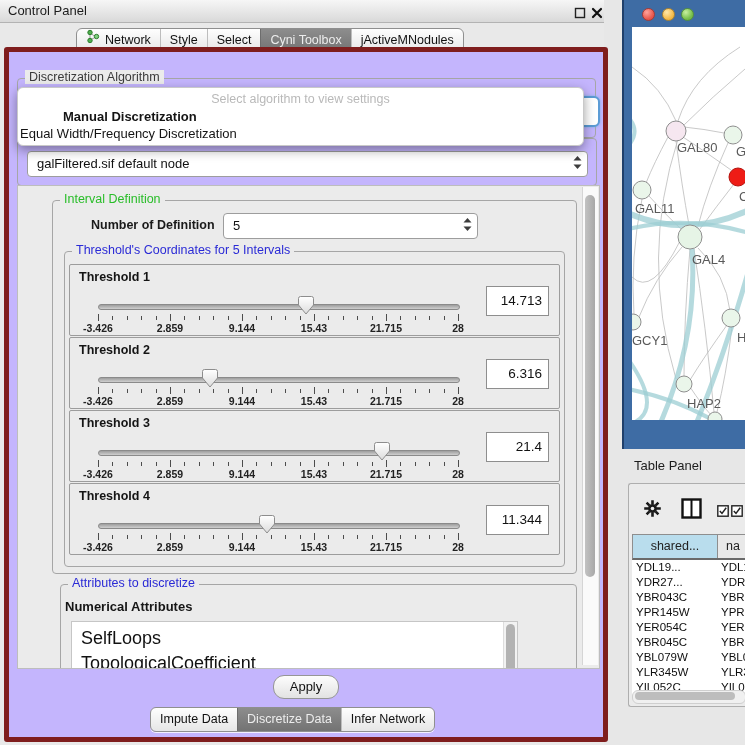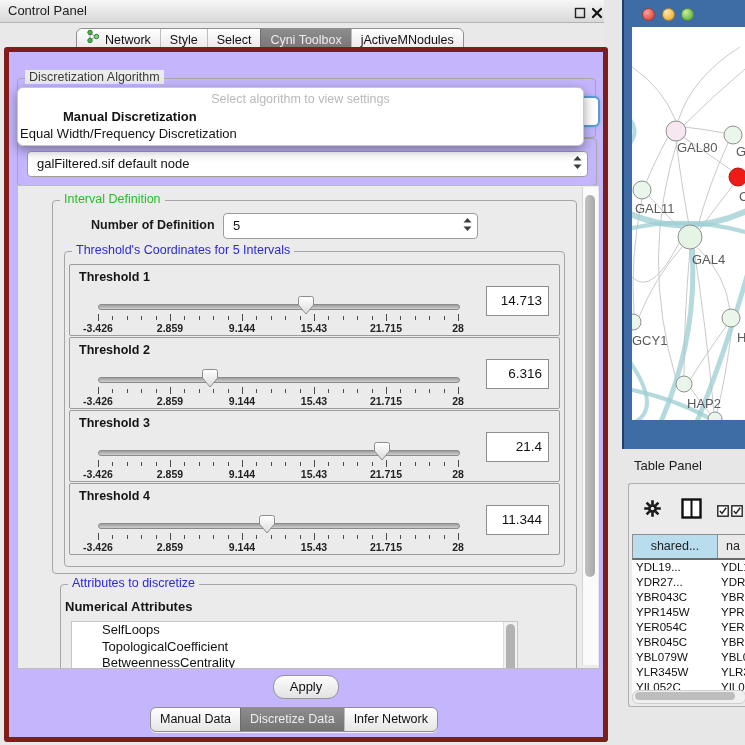--- a/index.html
+++ b/index.html
@@ -78,21 +78,21 @@
   .tick.major{height:7px;}
   .tick-label{position:absolute;top:27px;transform:translateX(-50%);font-size:10.5px;
     font-weight:bold;color:#222;white-space:nowrap;}
   .val-box{position:absolute;left:404px;top:21px;width:55px;height:28px;background:#fff;
     border:1px solid #8e8e8e;font-size:13.5px;line-height:28px;text-align:right;padding-right:6px;color:#111;margin-left:12px;}
 
   #attr-group{left:42px;top:398px;width:515px;height:150px;}
   .attr-sub{position:absolute;left:4px;top:14px;font-size:13px;font-weight:bold;color:#161616;}
   #attr-list{position:absolute;left:10px;top:36px;width:445px;height:110px;background:#fff;
     border:1px solid #c6c6c6;overflow:hidden;}
-  .attr-item{padding-left:30px;font-size:13px;line-height:16.5px;color:#111;white-space:nowrap;}
+  .attr-item{padding-left:9px;font-size:18px;line-height:16.5px;color:#111;white-space:nowrap;margin-top:8px;}
   #attr-scroll{position:absolute;right:0;top:0;width:13px;height:100%;background:#f2f2f2;border-left:1px solid #ddd;}
   #attr-scroll .thumb{position:absolute;left:2px;top:2px;width:9px;height:48px;border-radius:5px;background:#b2b2b2;}
 
   .apply-btn{position:absolute;left:264px;top:623px;width:64px;height:22px;border:1px solid #969696;
     border-radius:11px;background:linear-gradient(#fdfdfd,#e2e2e2);font-size:13px;color:#111;
     text-align:center;line-height:22px;}
   #bottom-tabs{left:141px;top:655px;}
 
   
   .netwin{position:absolute;left:622px;top:0;width:123px;height:449px;background:#3e6ca4;
@@ -410,21 +410,21 @@
 
       <div id="vscroll">
           <div class="thumb"></div>
         </div>
     </div>
 
     <div class="apply-btn">Apply</div>
 
     <div class="tabrow" id="bottom-tabs">
         <div class="tab">
-          <span>Manual Data</span>
+          <span>Impute Data</span>
         </div>
         <div class="tab selected">
           <span>Discretize Data</span>
         </div>
         <div class="tab">
           <span>Infer Network</span>
         </div>
       </div>
   </div>
 </div>

